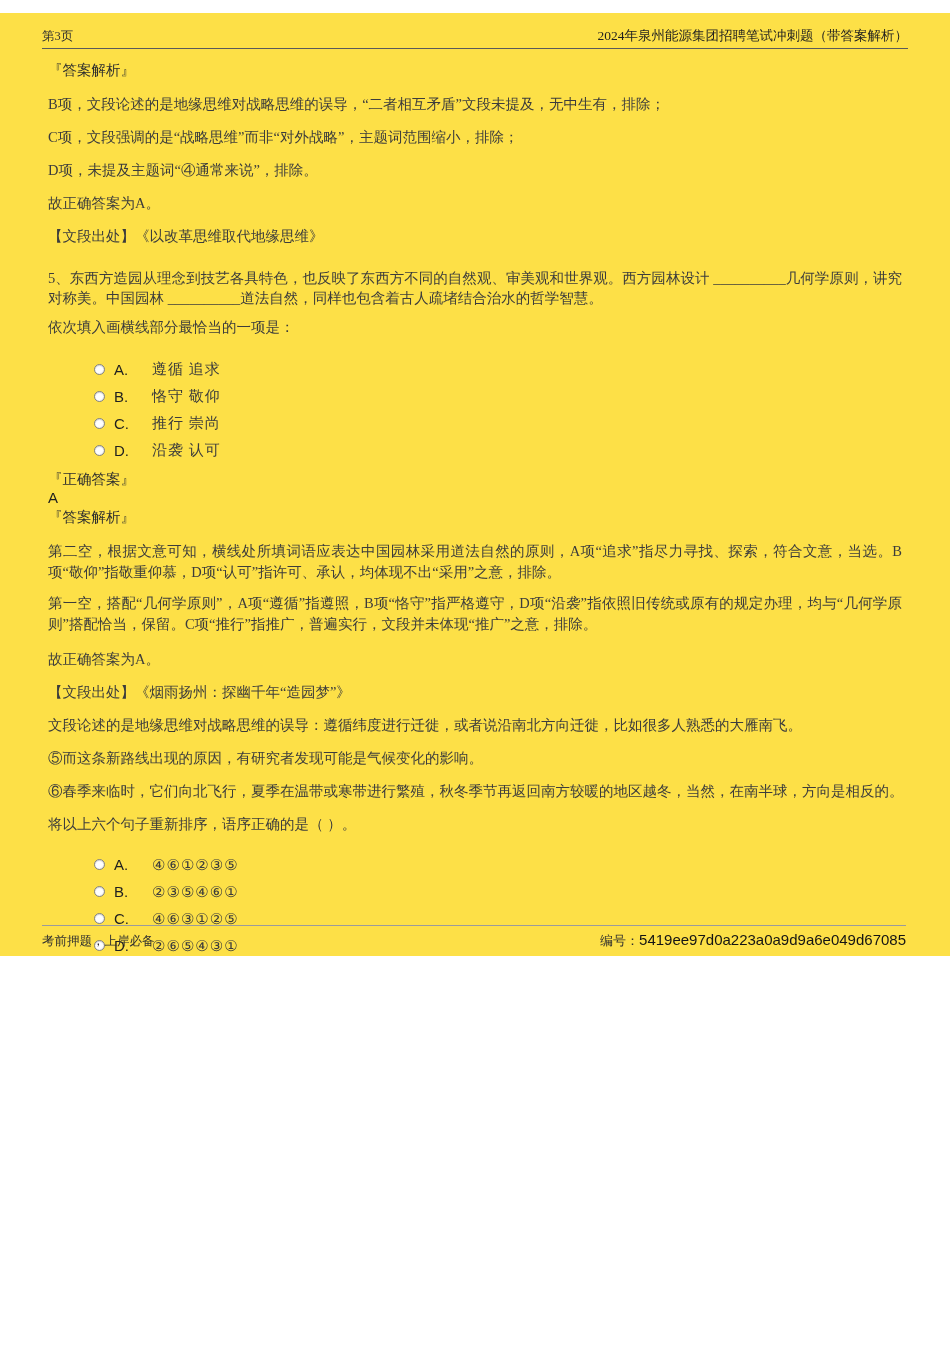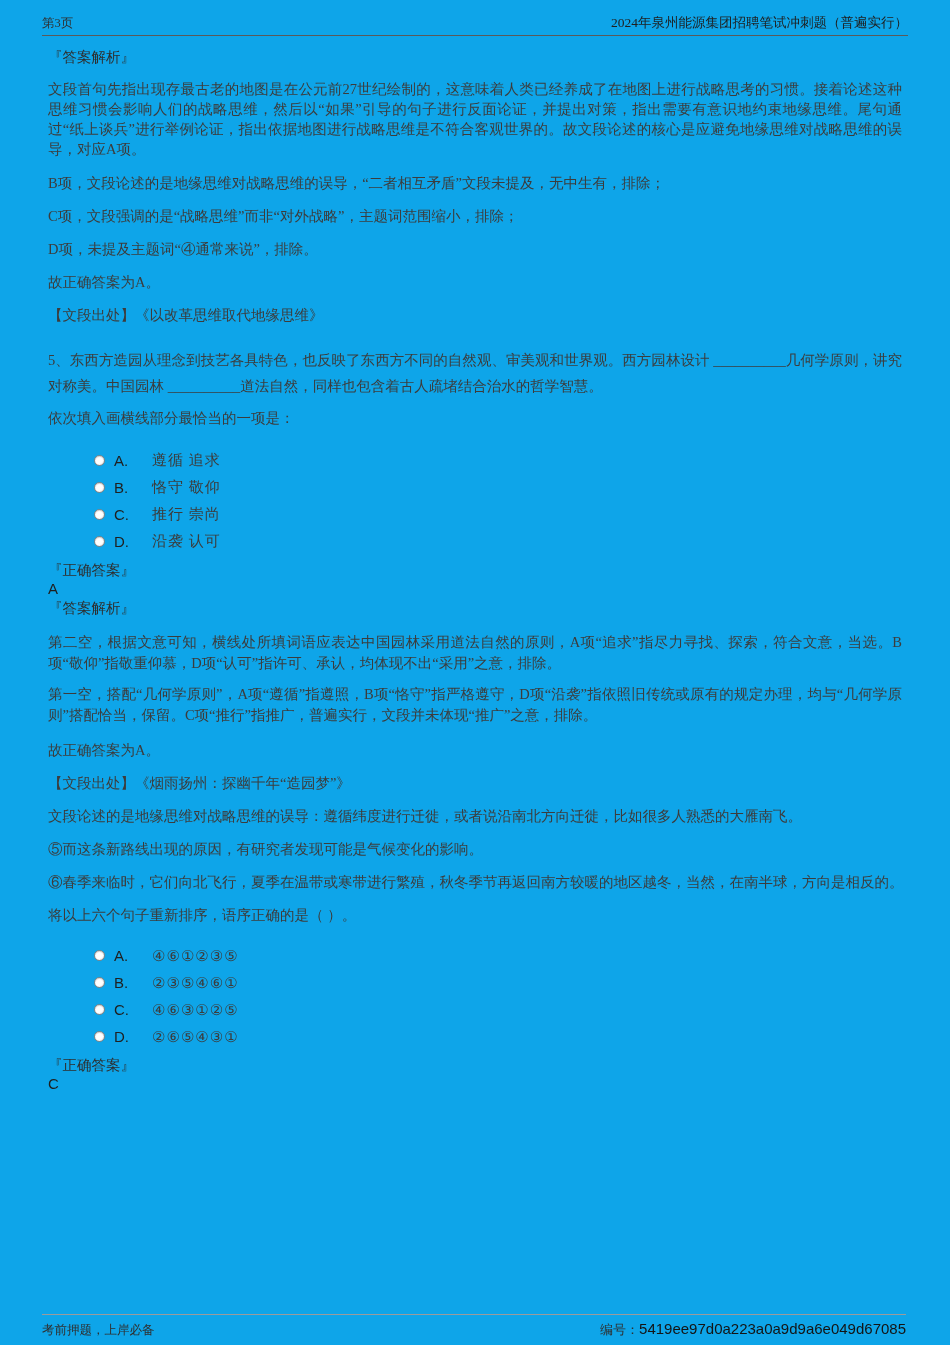--- a/index.html
+++ b/index.html
@@ -1,42 +1,43 @@
 <!DOCTYPE html>
 <html><head>
 <meta charset="utf-8">
 <style>
   * { margin:0; padding:0; box-sizing:border-box; }
   html,body { background:#ffffff; }
   .page {
     position:relative;
-    width:950px; height:1345px;
-    background:#0ea5e9;
+    width:950px; height:943px;
+    background:#fde047;
     overflow:hidden;
     font-family:"Liberation Serif","DejaVu Serif",serif;
     color:#3c3c3c;
+    margin-top:13px;
   }
   
   .header {
     position:absolute; top:0; left:42px; right:42px;
     padding-top:14px; padding-bottom:3px;
     border-bottom:1px solid #5a5a5a;
     display:flex; justify-content:space-between; align-items:flex-end;
   }
   .pagenum { font-size:12.5px; color:#2f2f2f; }
   .doctitle { font-size:13.5px; color:#1f1f1f; }
   
   .content {
     position:absolute; top:36px; left:36px; width:866px;
     padding-left:12px;
   }
   .label   { font-size:14.5px; line-height:20px; color:#2e2e2e; }
   .para    { font-size:14.5px; line-height:20px; text-align:justify; }
   .line1   { font-size:14.5px; line-height:20px; white-space:nowrap; }
-  .stem    { font-size:14.5px; line-height:26px; text-align:justify; }
+  .stem    { font-size:14.5px; line-height:20px; text-align:justify; }
   .exp     { font-size:14.5px; line-height:21px; text-align:justify; }
   .ansletter {
     font-family:"Liberation Sans","DejaVu Sans",sans-serif;
     font-size:15px; line-height:18px; color:#1f1f1f;
   }
   
   .options { margin-left:46px; }
   .option  { display:flex; align-items:center; height:27px; cursor:default; }
   .radio {
     width:11px; height:11px; flex:0 0 11px;
@@ -64,27 +65,26 @@
     font-size:15px; color:#141414;
   }
 </style>
 </head>
 <body>
 
 <div class="page">
 
   <div class="header">
     <span class="pagenum">第3页</span>
-    <span class="doctitle">2024年泉州能源集团招聘笔试冲刺题（普遍实行）</span>
+    <span class="doctitle">2024年泉州能源集团招聘笔试冲刺题（带答案解析）</span>
   </div>
 
   <div class="content">
 
     <p class="label" style="margin-top:11px">『答案解析』</p>
-    <p class="para" style="margin-top:12px">文段首句先指出现存最古老的地图是在公元前27世纪绘制的，这意味着人类已经养成了在地图上进行战略思考的习惯。接着论述这种思维习惯会影响人们的战略思维，然后以“如果”引导的句子进行反面论证，并提出对策，指出需要有意识地约束地缘思维。尾句通过“纸上谈兵”进行举例论证，指出依据地图进行战略思维是不符合客观世界的。故文段论述的核心是应避免地缘思维对战略思维的误导，对应A项。</p>
     <p class="line1" style="margin-top:14px">B项，文段论述的是地缘思维对战略思维的误导，“二者相互矛盾”文段未提及，无中生有，排除；</p>
     <p class="line1" style="margin-top:13px">C项，文段强调的是“战略思维”而非“对外战略”，主题词范围缩小，排除；</p>
     <p class="line1" style="margin-top:13px">D项，未提及主题词“④通常来说”，排除。</p>
     <p class="line1" style="margin-top:13px">故正确答案为A。</p>
     <p class="line1" style="margin-top:13px">【文段出处】《以改革思维取代地缘思维》</p>
 
     <p class="stem" style="margin-top:22px">5、东西方造园从理念到技艺各具特色，也反映了东西方不同的自然观、审美观和世界观。西方园林设计 __________几何学原则，讲究对称美。中国园林 __________道法自然，同样也包含着古人疏堵结合治水的哲学智慧。</p>
     <p class="line1" style="margin-top:9px">依次填入画横线部分最恰当的一项是：</p>
 
     <div class="options" style="margin-top:19px">

